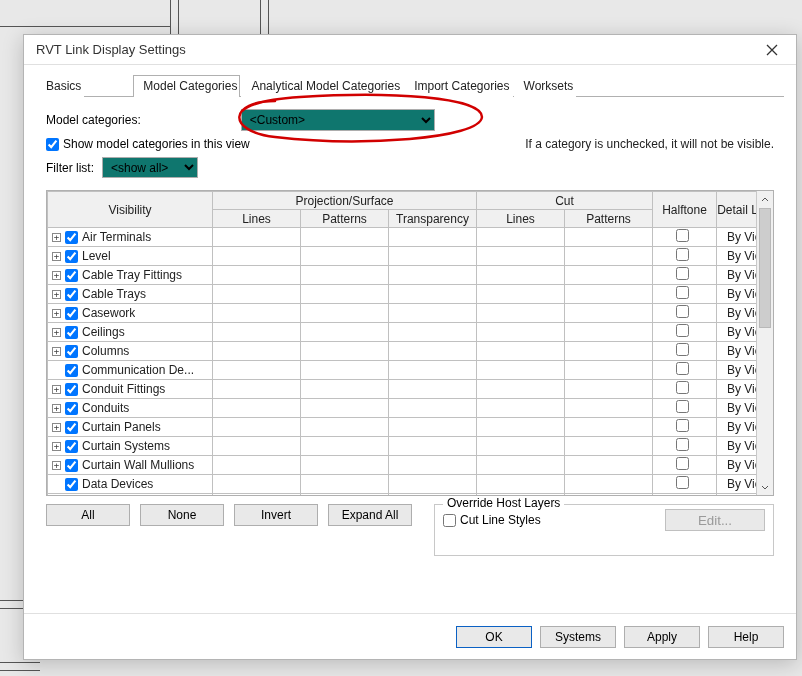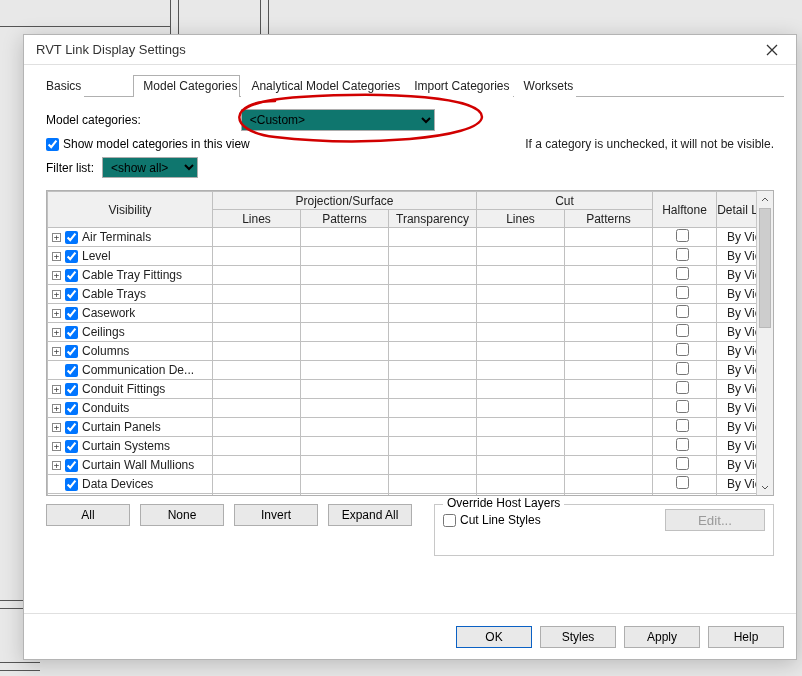--- a/index.html
+++ b/index.html
@@ -578,17 +578,17 @@
             <button class="editbtn" disabled="">Edit...</button>
           </div>
         </div>
       </div>
 
     </div>
   </div>
 
   <div class="footer">
     <button class="btn primary">OK</button>
-    <button class="btn">Styles</button>
+    <button class="btn">Systems</button>
     <button class="btn">Apply</button>
     <button class="btn">Help</button>
   </div>
 </div>
 
 </body></html>

